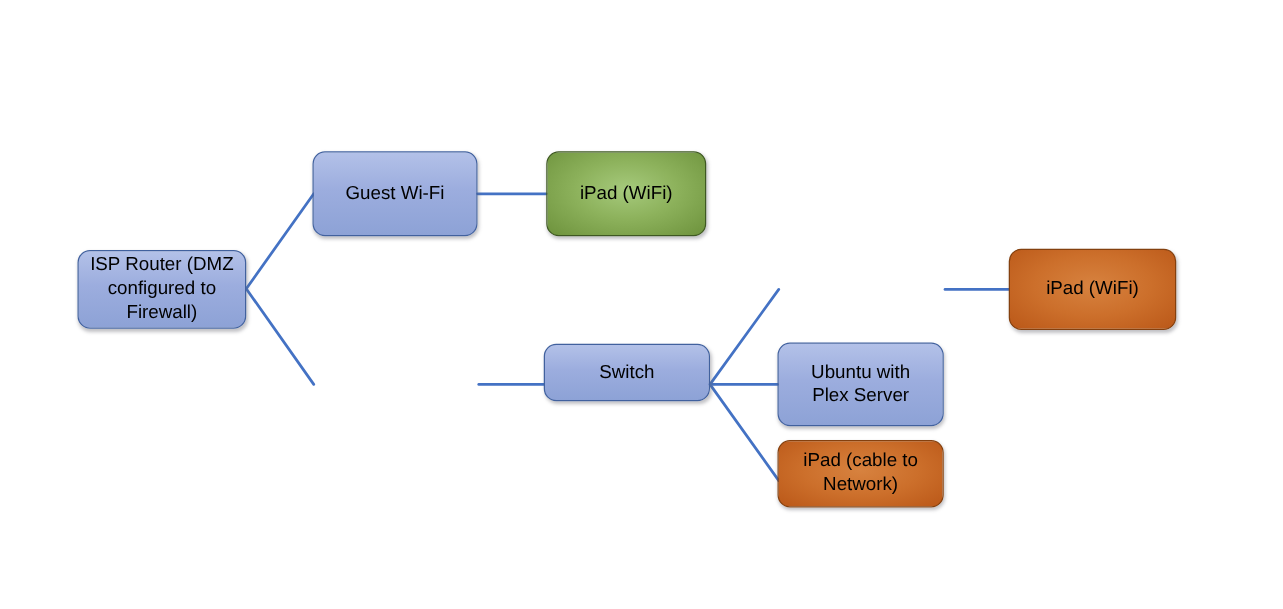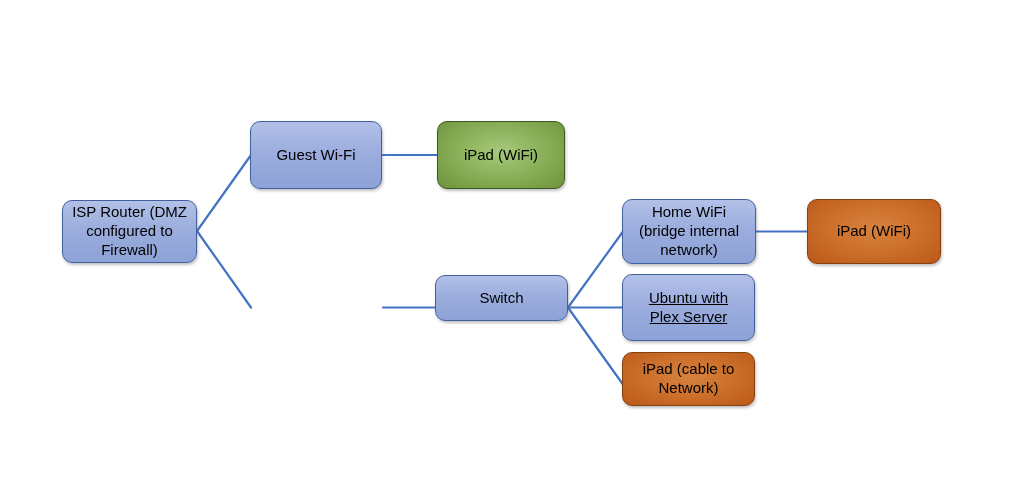--- a/index.html
+++ b/index.html
@@ -49,21 +49,21 @@
     border: 1.6px solid #84400e;
   }
   
   #n-isp        { left: 62px;  top: 200px; width: 135px; height: 63px; }
   #n-guest      { left: 250px; top: 121px; width: 132px; height: 68px; }
   #n-ipad-guest { left: 437px; top: 121px; width: 128px; height: 68px; }
   #n-firewall   { left: 250px; top: 275px; width: 133px; height: 65px; }
   #n-switch     { left: 435px; top: 275px; width: 133px; height: 46px; }
   #n-home       { left: 622px; top: 199px; width: 134px; height: 65px; }
   #n-ipad-home  { left: 807px; top: 199px; width: 134px; height: 65px; }
-  #n-ubuntu     { left: 622px; top: 274px; width: 133px; height: 67px; text-decoration: underline; }
+  #n-ubuntu     { left: 622px; top: 274px; width: 133px; height: 67px; }
   #n-ipad-cable { left: 622px; top: 352px; width: 133px; height: 54px; }
 </style>
 </head>
 <body>
 
 <div class="canvas">
 
   <svg class="connector-layer" viewBox="0 0 1026 487" xmlns="http://www.w3.org/2000/svg">
     <g stroke="#4472c4" stroke-width="2.2" stroke-linecap="round" fill="none">
       <line x1="197" y1="231" x2="251" y2="155"></line>
@@ -81,23 +81,20 @@
 configured to
 Firewall)</div>
 
   <div id="n-guest" class="node blue">Guest Wi-Fi</div>
 
   <div id="n-ipad-guest" class="node green">iPad (WiFi)</div>
 
 
   <div id="n-switch" class="node blue">Switch</div>
 
-  <div id="n-home" class="node blue">Home WiFi
-(bridge internal
-network)</div>
 
   <div id="n-ipad-home" class="node orange">iPad (WiFi)</div>
 
   <div id="n-ubuntu" class="node blue">Ubuntu with
 Plex Server</div>
 
   <div id="n-ipad-cable" class="node orange">iPad (cable to
 Network)</div>
 
 </div>

